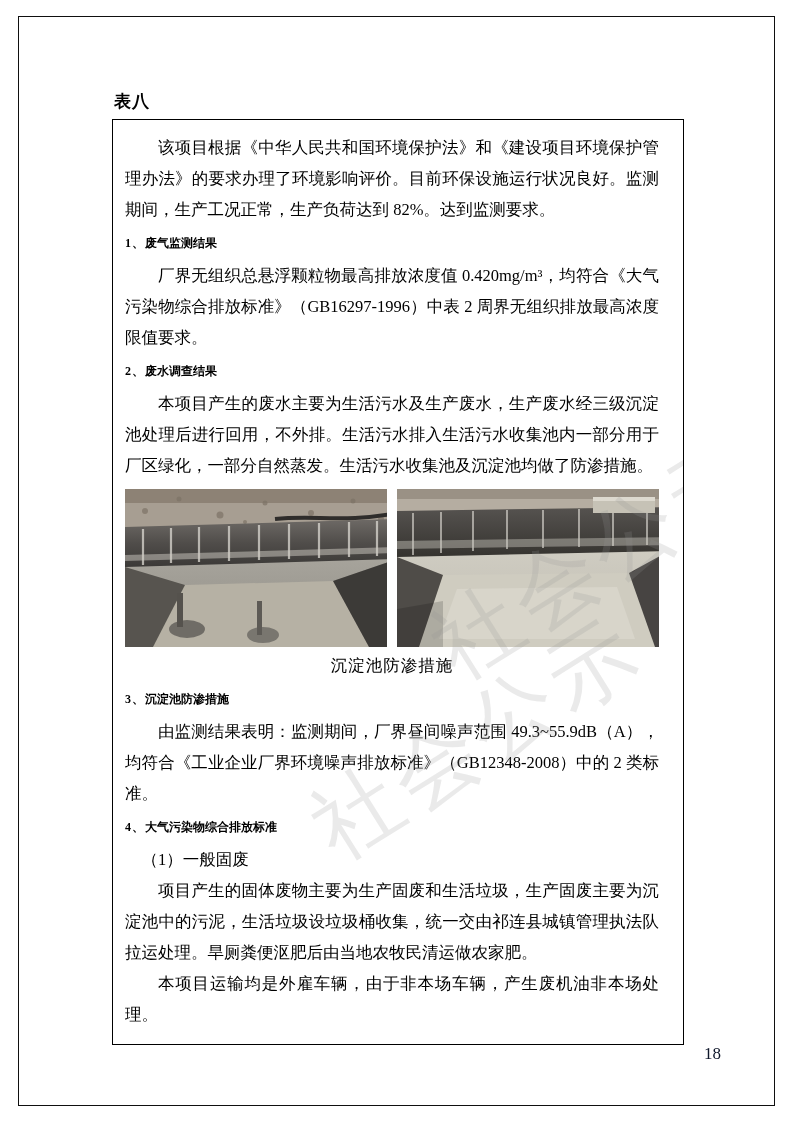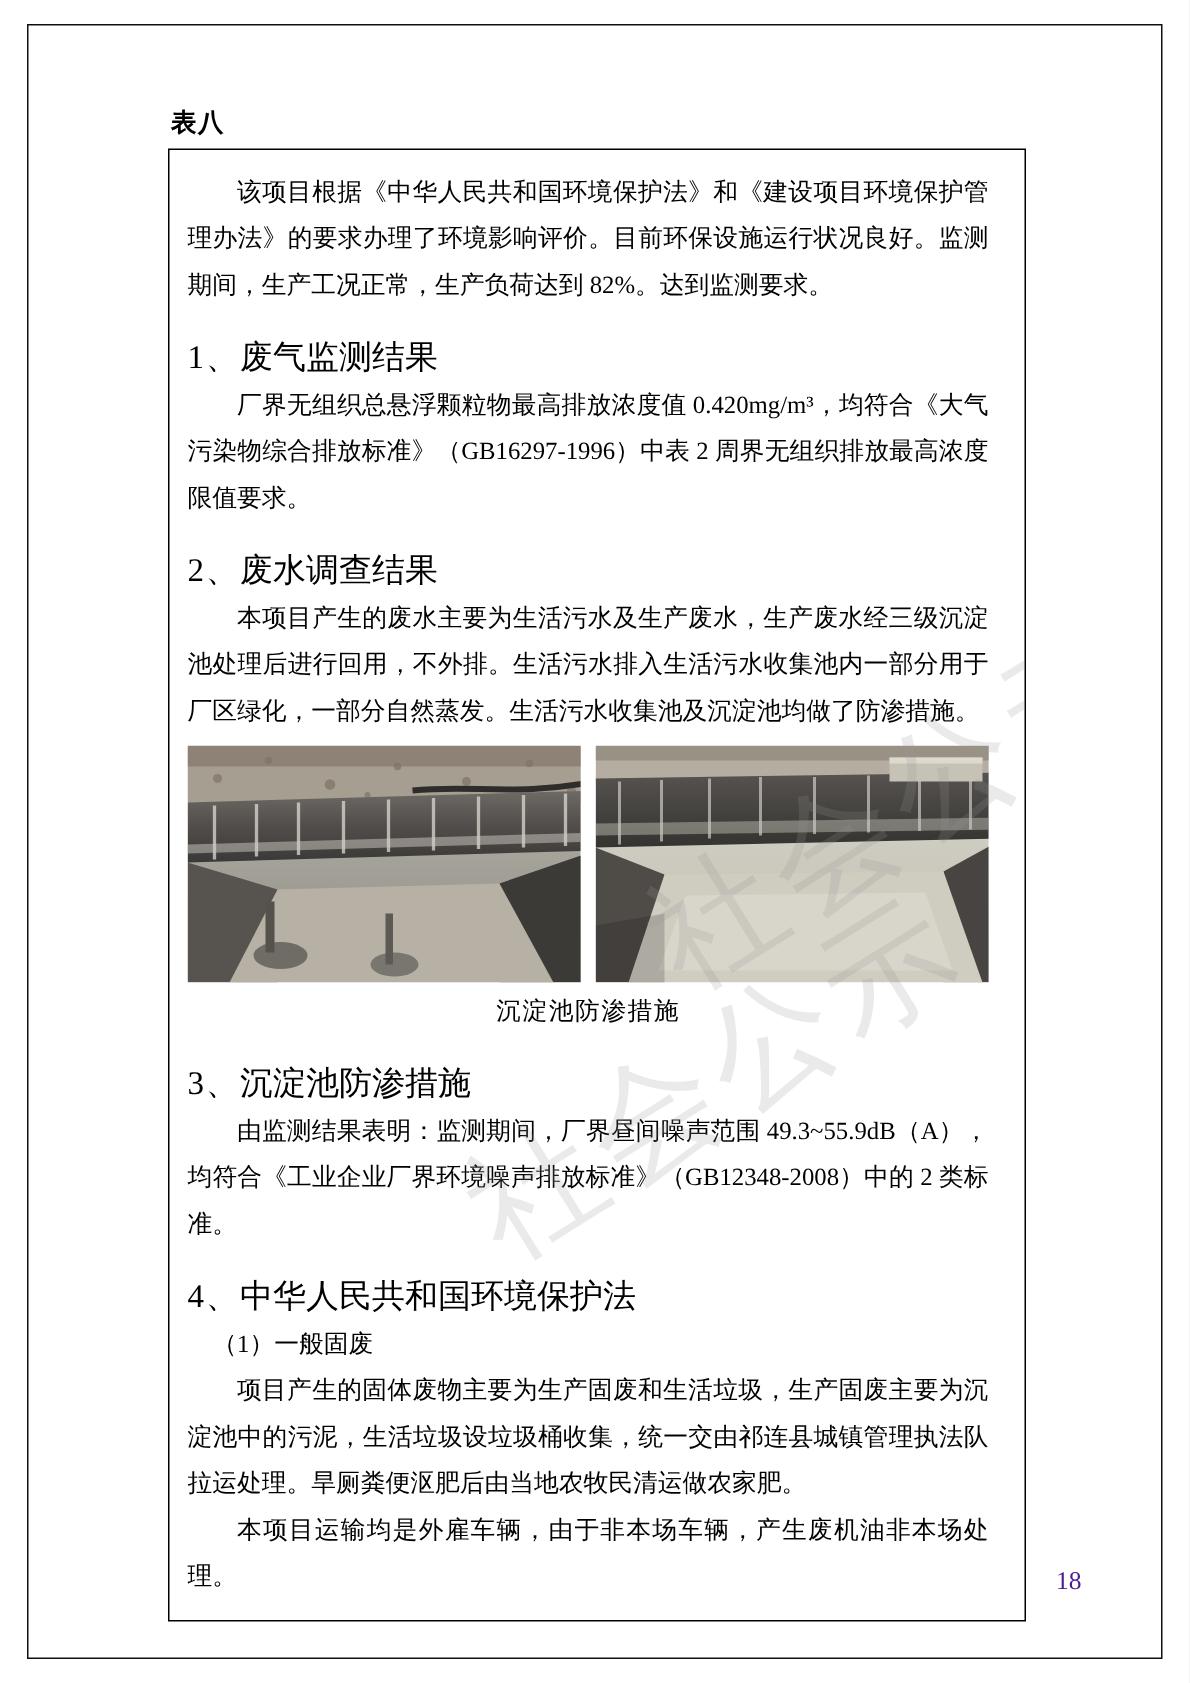--- a/index.html
+++ b/index.html
@@ -26,21 +26,21 @@
     top: 16px;
     width: 757px;
     height: 1090px;
     border: 1px solid #0f0f0f;
     box-sizing: border-box;
   }
 
   .content {
     position: absolute;
     left: 112px;
-    top: 70px;
+    top: 90px;
     width: 592px;
   }
 
   .table-label {
     font-size: 17px;
     font-weight: bold;
     letter-spacing: 1px;
     color: #000;
     margin: 0 0 6px 2px;
     font-family: "Liberation Serif", "DejaVu Serif", serif;
@@ -60,24 +60,24 @@
     font-size: 16.5px;
     line-height: 31px;
     color: #000;
     text-align: justify;
     text-justify: inter-ideograph;
   }
   .indent {
     text-indent: 2em;
   }
   .heading {
-    font-weight: normal;
-    font-size: 22px;
+    font-weight: bold;
+    font-size: 12px;
     line-height: 33px;
-    margin-top: 16px;
+    margin-top: 2px;
   }
   .heading .num {
     letter-spacing: 1px;
   }
   .sub {
     font-size: 16.5px;
     line-height: 31px;
     text-indent: 1em;
   }
   .fig-caption {
@@ -102,21 +102,21 @@
     position: relative;
     overflow: hidden;
     border: 0;
   }
 
   .page-number {
     position: absolute;
     right: 72px;
     bottom: 58px;
     font-size: 17px;
-    color: #4c1d95;
+    color: #0f172a;
     font-family: "Liberation Serif", "DejaVu Serif", serif;
   }
 
   
   .watermark {
     position: absolute;
     left: 0;
     top: 0;
     width: 100%;
     height: 100%;
@@ -269,21 +269,21 @@
       </div>
 
       <p class="fig-caption">沉淀池防渗措施</p>
 
       <p class="heading">
         <span class="num">3、</span><span>沉淀池防渗措施</span>
       </p>
       <p class="indent">由监测结果表明：监测期间，厂界昼间噪声范围 49.3~55.9dB（A），均符合《工业企业厂界环境噪声排放标准》（GB12348-2008）中的 2 类标准。</p>
 
       <p class="heading">
-        <span class="num">4、</span><span>中华人民共和国环境保护法</span>
+        <span class="num">4、</span><span>大气污染物综合排放标准</span>
       </p>
 
       <p class="sub">（1）一般固废</p>
       <p class="indent">项目产生的固体废物主要为生产固废和生活垃圾，生产固废主要为沉淀池中的污泥，生活垃圾设垃圾桶收集，统一交由祁连县城镇管理执法队拉运处理。旱厕粪便沤肥后由当地农牧民清运做农家肥。</p>
 
       <p class="indent">本项目运输均是外雇车辆，由于非本场车辆，产生废机油非本场处理。</p>
 
       <div class="watermark">
         <span class="wm1">社会公示</span>
         <span class="wm2">社会公示</span>

